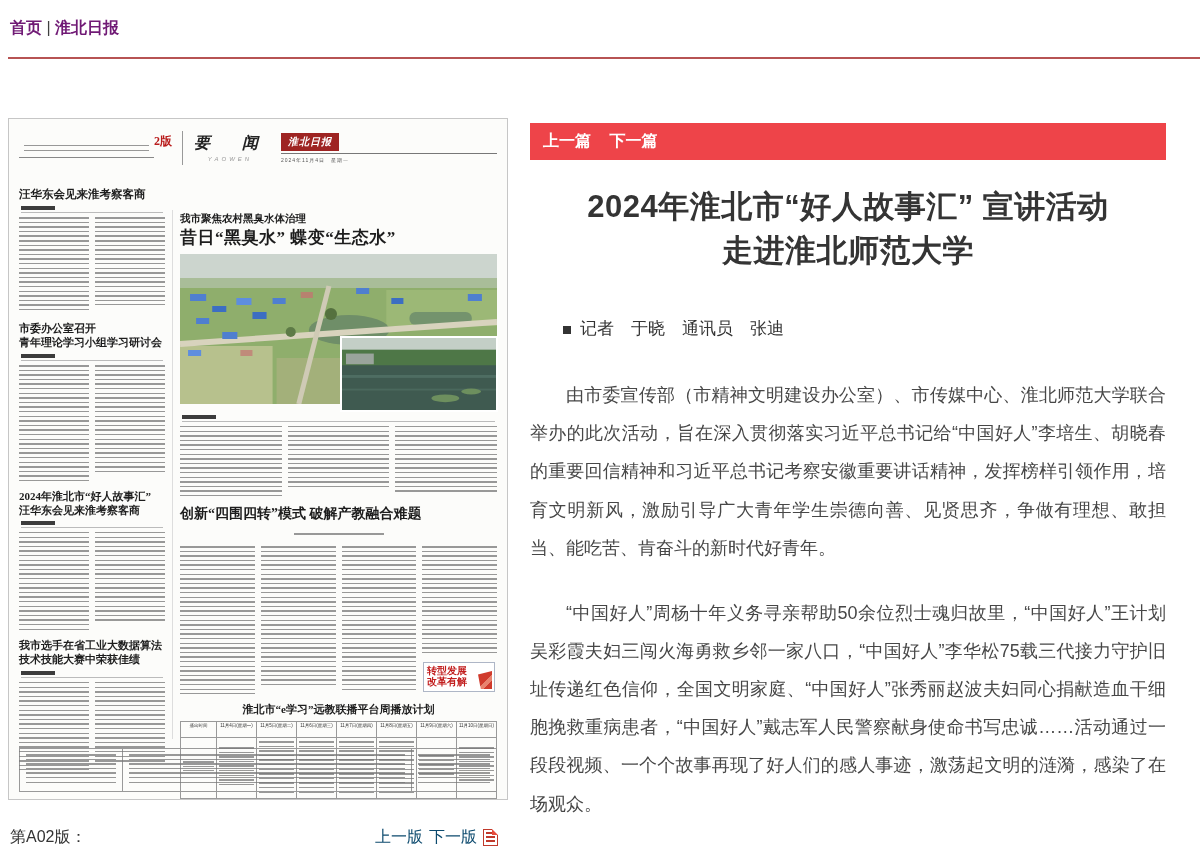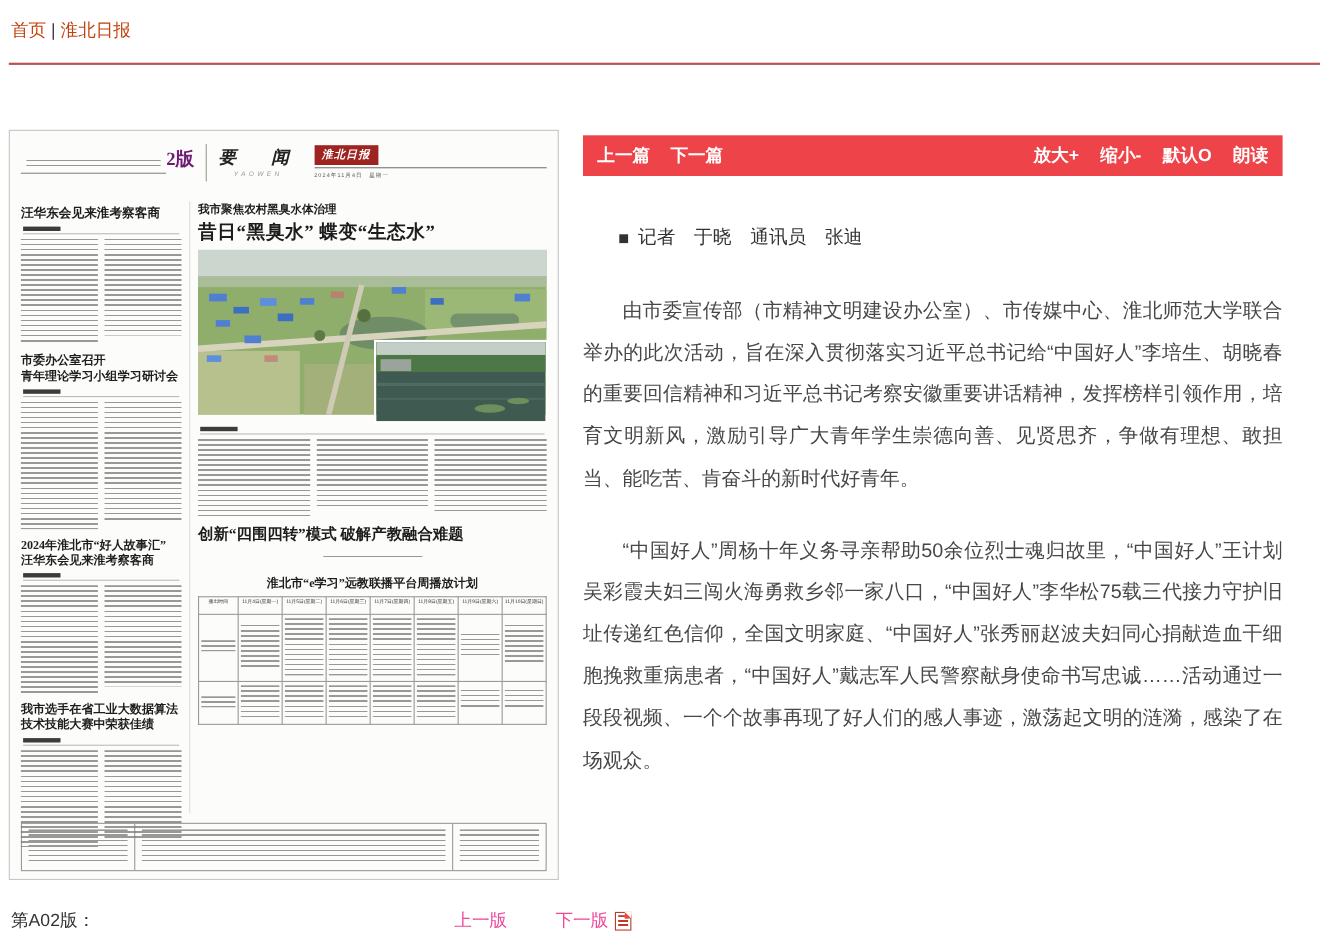--- a/index.html
+++ b/index.html
@@ -1,54 +1,54 @@
 <!DOCTYPE html>
 <html><head>
 <meta charset="utf-8">
 <style>
   html,body{margin:0;padding:0;width:1200px;height:854px;overflow:hidden;background:#fff;
     font-family:"Liberation Sans",sans-serif;}
   .screen{position:relative;width:1200px;height:854px;}
 
   
   .breadcrumb{position:absolute;left:10px;top:18px;font-size:16px;color:#3f3f3f;}
-  .breadcrumb a{color:#c2410c;text-decoration:none;}
+  .breadcrumb a{color:#701a75;text-decoration:none;font-weight:bold;}
   .red-rule{position:absolute;left:8px;right:0;top:57px;height:2px;background:#b75353;}
 
   
   .search-row{position:absolute;left:30px;top:77px;display:flex;align-items:center;}
   .search-input{width:446px;height:18px;border:1px solid #b5b5b5;background:#fff;font-size:13px;padding:1px 4px;}
   .btn{margin-left:5px;height:24px;padding:0 7px;font-size:14px;color:#222;
     background:linear-gradient(#f7f7f7,#dcdcdc);border:1px solid #8f8f8f;border-radius:3px;
     font-family:"Liberation Sans",sans-serif;}
 
   
   .paper-wrap{position:absolute;left:8px;top:118px;width:500px;height:682px;}
   .paper{position:absolute;inset:0;border:1px solid #c6c6c6;background:#fcfcfa;
     padding:12px 10px;box-sizing:border-box;overflow:hidden;}
   .np-serif{font-family:"Liberation Serif",serif;}
 
   .np-header{display:flex;align-items:flex-start;height:46px;}
   .np-meta{flex:1;padding-top:14px;}
   .np-meta .bt{height:8px;width:92%;margin:0 auto;}
   .np-meta-rule{border-bottom:1px solid #888;margin-top:4px;}
-  .np-pageno{font-size:17px;font-weight:bold;color:#701a75;padding:2px 8px 0 0;}
+  .np-pageno{font-size:12px;font-weight:bold;color:#b91c1c;padding:2px 8px 0 0;}
   .np-vdiv{width:1px;height:34px;background:#999;margin:0 10px 0 2px;}
   .np-section{text-align:center;padding-top:2px;min-width:74px;font-style:italic;}
   .np-section-zh{font-size:16px;font-weight:bold;letter-spacing:8px;color:#222;}
   .np-section-en{font-size:6px;color:#999;letter-spacing:3px;margin-top:2px;}
   .np-mast{margin-left:14px;flex:1.6;}
   .np-logo{display:inline-block;background:#9e2422;color:#fff;font-size:10px;font-weight:bold;
     padding:2px 7px;letter-spacing:1px;font-style:italic;}
   .np-mast-rule{border-bottom:1px solid #777;margin-top:2px;}
   .np-date{font-size:5px;color:#555;margin-top:3px;letter-spacing:1px;}
 
   .np-body{display:flex;margin-top:6px;height:556px;}
   .np-left{width:146px;flex:none;}
-  .np-right{flex:1;border-left:1px solid #ddd;margin-left:7px;padding-left:7px;min-width:0;}
+  .np-right{flex:1;border-left:1px solid #ddd;margin-left:7px;padding-left:7px;min-width:0;margin-top:27px;}
 
   .np-h{font-weight:bold;color:#1d1d1d;white-space:pre-line;line-height:1.3;}
   .h-a1{font-size:11.5px;margin:4px 0 3px;}
   .h-sm{font-size:11px;margin:8px 0 3px;}
   .kicker{font-size:10.5px;margin:2px 0 1px;}
   .h-main{font-size:17px;letter-spacing:.5px;margin:0 0 5px;}
   .h-b2{font-size:14px;margin:7px 0 1px;}
 
   .ml{height:7px;border-bottom:1px solid #bbb;position:relative;margin:2px 2px 4px;}
   .ml::before{content:"";position:absolute;left:0;top:1px;width:34px;height:4px;background:#3c3c3c;}
@@ -85,21 +85,21 @@
   .np-footer{margin-top:9px;height:44px;border:1px solid #999;display:flex;box-sizing:border-box;}
   .np-footer>div{padding:5px 6px;box-sizing:border-box;}
   .f1{width:102px;}
   .f2{flex:1;border-left:1px solid #999;border-right:1px solid #999;}
   .f3{width:84px;}
   .np-footer .bt{height:100%;}
 
   
   .page-label{position:absolute;left:10px;top:827px;font-size:16px;color:#333;}
   .pager{position:absolute;left:375px;top:827px;font-size:16px;color:#333;display:flex;align-items:center;gap:6px;}
-  .pager a{color:#ec4899;text-decoration:none;margin-left:38px;}
+  .pager a{color:#0c4a6e;text-decoration:none;}
   .pdf-ic{position:relative;width:13px;height:15px;background:#fff;border:1px solid #c0392b;display:inline-block;}
   .pdf-ic::before{content:"";position:absolute;inset:2px;background:
      repeating-linear-gradient(to bottom,#c0392b 0 2px,transparent 2px 4px);}
   .pdf-ic::after{content:"";position:absolute;right:-1px;top:-1px;border:3px solid #fff;
      border-left-color:#e74c3c;border-bottom-color:#e74c3c;}
 
   
   .article{position:absolute;left:530px;top:123px;width:636px;}
   .toolbar{height:37px;background:#ee4449;color:#fff;display:flex;align-items:center;
     justify-content:space-between;padding:0 13px;font-size:16px;font-weight:bold;}
@@ -233,20 +233,33 @@
           <div class="ml"></div>
           <div class="cols" style="height:72px">
             <div class="bt"></div>
               <div class="bt" style="height:64px"></div>
               <div class="bt" style="height:68px"></div>
           </div>
 
           <div class="np-h h-b2 np-serif">创新“四围四转”模式  破解产教融合难题</div>
           <div class="b2-byline"><span class="bt"></span></div>
 
+          <div class="blur4">
+            <div class="cols" style="height:100%">
+              <div class="bt"></div>
+                <div class="bt" style="height:140px"></div>
+              <div class="bt" style="height:144px"></div>
+                <div class="bt" style="height:110px"></div>
+            </div>
+            <div class="reform">
+              <div class="t">转型发展</div>
+              <div class="t">改革有解</div>
+              <div class="flag"></div>
+            </div>
+          </div>
 
           <div class="tbl-title np-serif">淮北市“e学习”远教联播平台周播放计划</div>
           <table class="sched">
             <colgroup>
                 <col class="time">
                 <col>
                 <col>
                 <col>
                 <col>
                 <col>
@@ -343,28 +356,24 @@
     <a href="#">下一版</a>
     <span class="pdf-ic"></span>
   </div>
 
   <div class="article">
     <div class="toolbar">
       <div class="tb-left">
         <a href="#">上一篇</a>
         <a href="#">下一篇</a>
       </div>
-      <div class="tb-right">
-        <a href="#">放大+</a>
-        <a href="#">缩小-</a>
-        <a href="#">默认O</a>
-        <a href="#">朗读</a>
-      </div>
     </div>
 
+    <h1 class="title">2024年淮北市“好人故事汇” 宣讲活动
+走进淮北师范大学</h1>
 
     <div class="byline">
       <span class="sq"></span><span>记者　于晓　通讯员　张迪</span>
     </div>
 
     <div class="paras">
       <p>由市委宣传部（市精神文明建设办公室）、市传媒中心、淮北师范大学联合举办的此次活动，旨在深入贯彻落实习近平总书记给“中国好人”李培生、胡晓春的重要回信精神和习近平总书记考察安徽重要讲话精神，发挥榜样引领作用，培育文明新风，激励引导广大青年学生崇德向善、见贤思齐，争做有理想、敢担当、能吃苦、肯奋斗的新时代好青年。</p>
       <p>“中国好人”周杨十年义务寻亲帮助50余位烈士魂归故里，“中国好人”王计划吴彩霞夫妇三闯火海勇救乡邻一家八口，“中国好人”李华松75载三代接力守护旧址传递红色信仰，全国文明家庭、“中国好人”张秀丽赵波夫妇同心捐献造血干细胞挽救重病患者，“中国好人”戴志军人民警察献身使命书写忠诚……活动通过一段段视频、一个个故事再现了好人们的感人事迹，激荡起文明的涟漪，感染了在场观众。</p>
     </div>
   </div>

